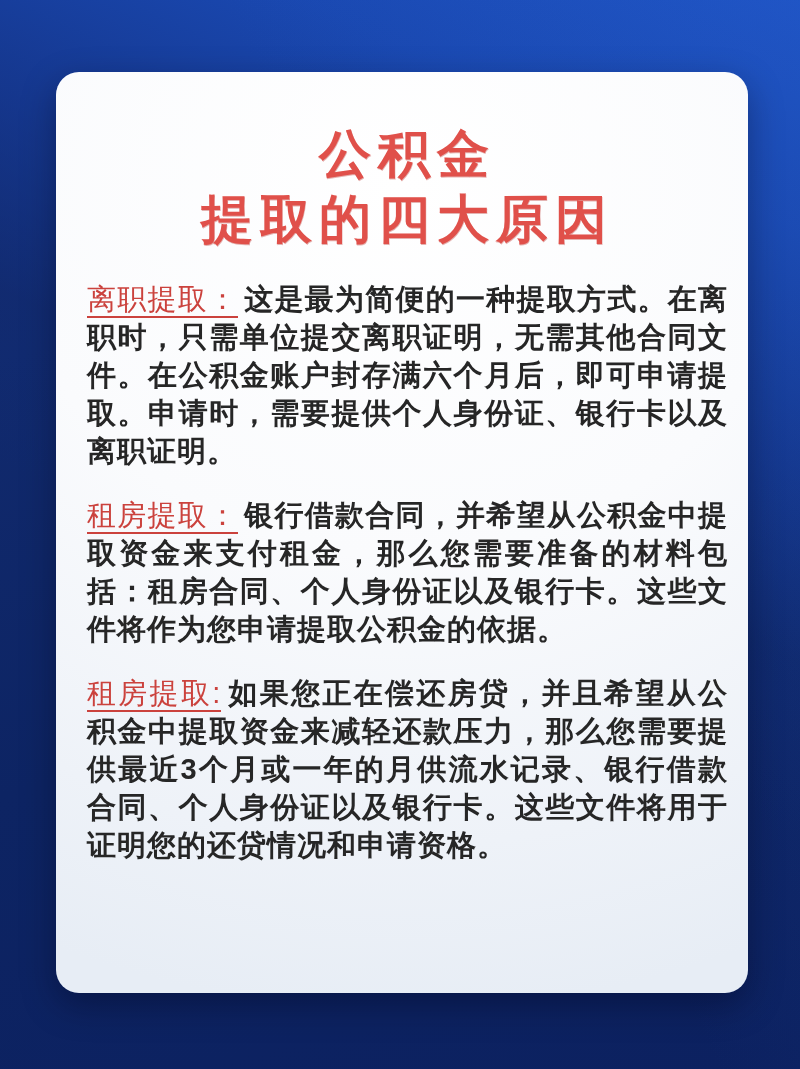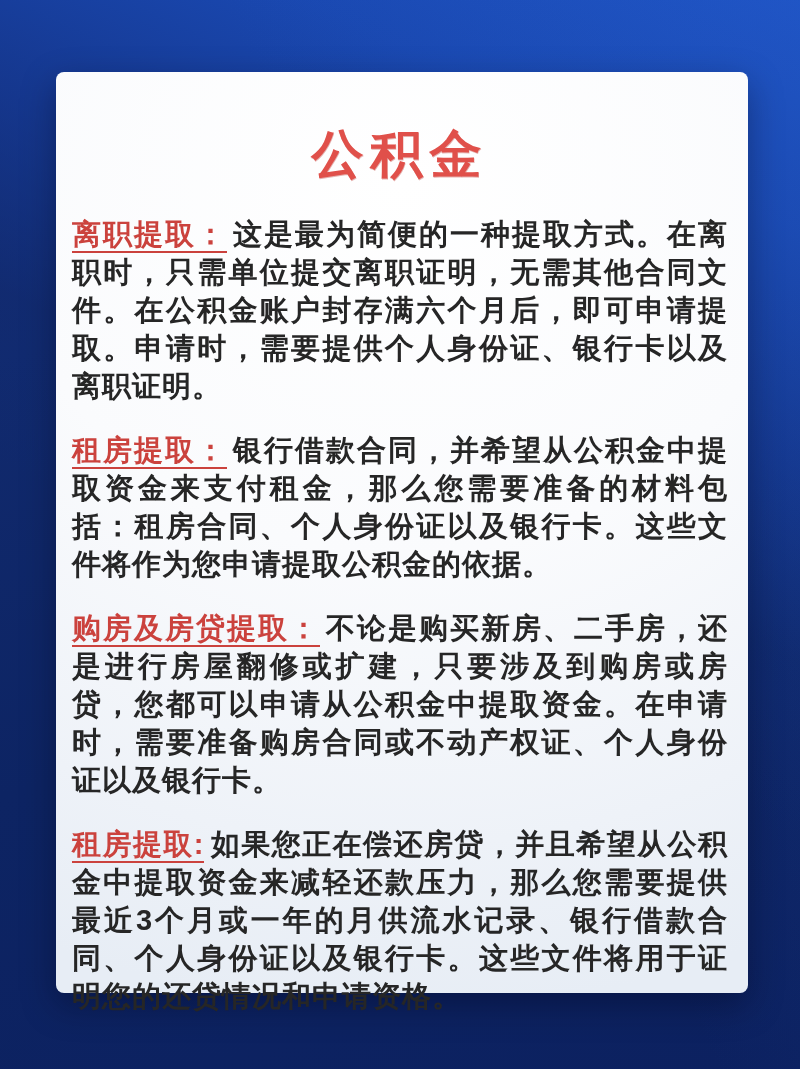--- a/index.html
+++ b/index.html
@@ -42,29 +42,29 @@
       rgba(40, 90, 190, 0.10) 22%,
       rgba(40, 90, 190, 0) 45%);
   }
   .card {
     position: absolute;
     left: 56px;
     top: 72px;
     width: 692px;
     height: 921px;
     box-sizing: border-box;
-    border-radius: 8px;
+    border-radius: 23px;
     background:
       radial-gradient(130% 90% at 50% 12%,
         #ffffff 0%,
         #fafbfd 45%,
         #eef2f8 80%,
         #e7edf5 100%);
     box-shadow: 0 12px 34px rgba(0, 0, 20, 0.35);
-    padding: 50px 20px 0 16px;
+    padding: 50px 20px 0 31px;
   }
   .title {
     text-align: center;
     font-weight: bold;
     font-size: 52px;
     line-height: 65px;
     letter-spacing: 7px;
     color: #e0504a;
     margin: 0 0 28px 0;
     text-shadow: 0.5px 0.5px 0 rgba(180, 40, 35, 0.35);
@@ -79,48 +79,46 @@
     letter-spacing: 1px;
     font-weight: 600;
     color: #262626;
     text-align: justify;
   }
   .section:first-of-type {
     margin-top: 0;
   }
   .section .heading {
     color: #cb423d;
-    font-weight: bold;
+    font-weight: normal;
     border-bottom: 2px solid #cb423d;
     padding-bottom: 1px;
     margin-right: 6px;
   }
 </style>
 </head>
 <body>
 
 <div class="stage">
   <div class="bg"></div>
 
   <div class="card">
 
     <h1 class="title">
       <span class="line">公积金</span>
+      <span class="line">提取的四大原因</span>
     </h1>
 
     <p class="section">
       <span class="heading">离职提取：</span><span>这是最为简便的一种提取方式。在离职时，只需单位提交离职证明，无需其他合同文件。在公积金账户封存满六个月后，即可申请提取。申请时，需要提供个人身份证、银行卡以及离职证明。</span>
     </p>
 
     <p class="section">
       <span class="heading">租房提取：</span><span>银行借款合同，并希望从公积金中提取资金来支付租金，那么您需要准备的材料包括：租房合同、个人身份证以及银行卡。这些文件将作为您申请提取公积金的依据。</span>
     </p>
 
-    <p class="section">
-      <span class="heading">购房及房贷提取：</span><span>不论是购买新房、二手房，还是进行房屋翻修或扩建，只要涉及到购房或房贷，您都可以申请从公积金中提取资金。在申请时，需要准备购房合同或不动产权证、个人身份证以及银行卡。</span>
-    </p>
 
     <p class="section">
       <span class="heading">租房提取:</span><span>如果您正在偿还房贷，并且希望从公积金中提取资金来减轻还款压力，那么您需要提供最近3个月或一年的月供流水记录、银行借款合同、个人身份证以及银行卡。这些文件将用于证明您的还贷情况和申请资格。</span>
     </p>
 
   </div>
 </div>
 
 </body></html>

